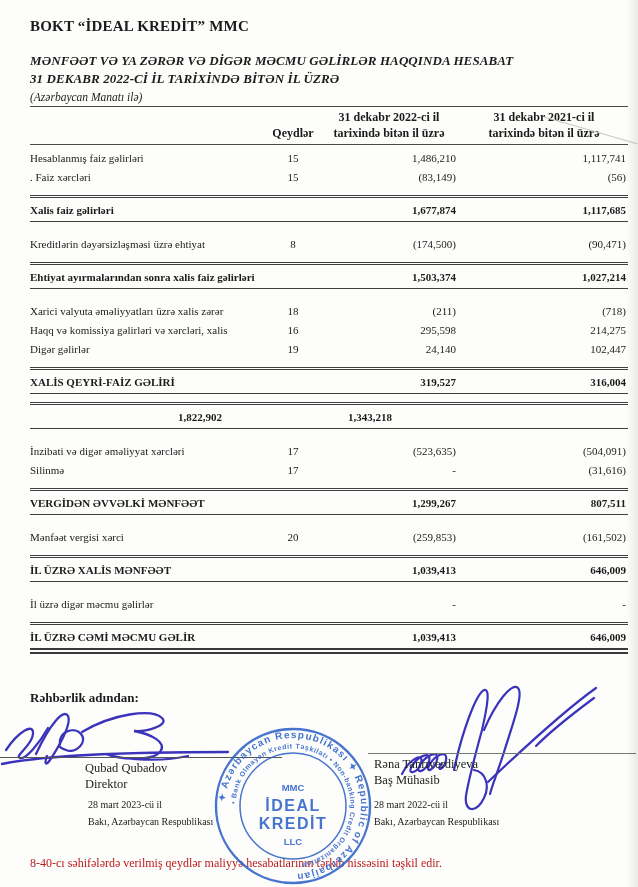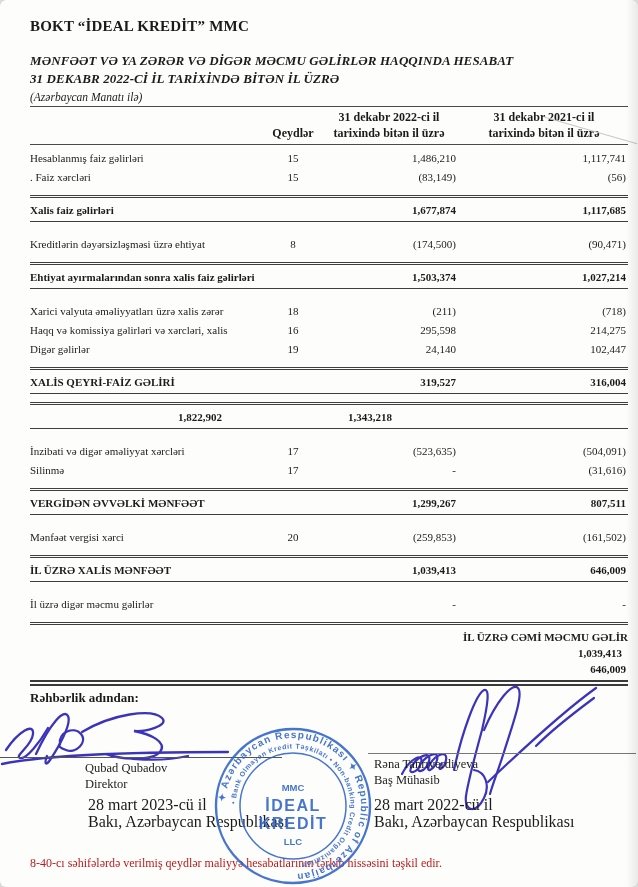--- a/index.html
+++ b/index.html
@@ -1,18 +1,18 @@
 <!DOCTYPE html>
 <html><head>
 <meta charset="utf-8">
 <style>
   html,body { margin:0; padding:0; background:#e8e8e6; }
   .page { position:relative; width:638px; height:887px; background:#fdfdfb;
           font-family:"Liberation Serif", serif; color:#1b1b1b; overflow:hidden;
-          margin:0 auto; box-shadow:0 0 4px rgba(0,0,0,.25);border-radius:6px; }
+          margin:0 auto; box-shadow:0 0 4px rgba(0,0,0,.25); }
   .edge-right { position:absolute; right:0; top:0; width:12px; height:100%;
                 background:linear-gradient(to right, rgba(0,0,0,0), rgba(0,0,0,.08)); pointer-events:none; }
   .scratch { position:absolute; width:96px; height:1px; background:#c8c8c4; top:130px; left:543px;
              transform:rotate(16deg); }
   .content { padding:12px 10px 0 30px; }
   .company { font-size:15px; font-weight:bold; letter-spacing:.2px; padding-top:6px; }
   .titles  { margin-top:17px; font-weight:bold; font-size:13px; line-height:1.4; letter-spacing:.1px;font-style:italic; }
   .note-italic { font-style:italic; font-size:11.5px; margin-top:3px; padding-bottom:3px; }
 
   .tbl { }
@@ -24,32 +24,32 @@
   .thead { border-top:1px solid #4a4a4a; border-bottom:1px solid #4a4a4a; padding:3px 0 2px; }
   .colhead { font-weight:bold; font-size:12px; line-height:1.3; }
   .colhead .chl { text-align:center; }
   .col-note.colhead { font-size:12px; }
 
   .tbody { padding-top:4px; }
   .row { font-size:11px; line-height:16px; padding:1.5px 0; }
   .row-gap { margin-top:13px; }
   .row-total { font-weight:bold; border-top:3px double #3f3f3f; border-bottom:1px solid #3f3f3f;
                padding:4px 0 3px; margin-top:8px; }
-  .row-grand { border-bottom:6px double #3a3a3a;flex-direction:column; }
+  .row-grand { border-bottom:6px double #3a3a3a; }
 
   .sign-section { position:absolute; left:0; top:678px; width:638px; height:209px; }
   .sign-heading { position:absolute; left:30px; top:12px; font-weight:bold; font-size:13px; }
   .sig-svg { position:absolute; }
   .sig-line { position:absolute; height:1px; background:#555; }
   .sig-line-left  { left:0;   top:79px; width:282px; }
   .sig-line-right { left:368px; top:75px; width:268px; background:#777; }
   .sig-name  { position:absolute; font-size:12.5px; line-height:16px; }
   .sig-left-name  { left:85px;  top:82px; }
   .sig-right-name { left:374px; top:78px; }
-  .sig-date { position:absolute; font-size:16px; line-height:17px; }
+  .sig-date { position:absolute; font-size:10px; line-height:17px; }
   .sig-left-date  { left:88px;  top:118px; }
   .sig-right-date { left:374px; top:118px; }
   .footer-note { position:absolute; left:30px; top:178px; font-size:12px; color:#b91c1c; }
   .stamp-svg { position:absolute; left:208px; top:43px; opacity:.88; }
 </style>
 </head>
 <body>
 
 <div class="page">
   <div class="content">

